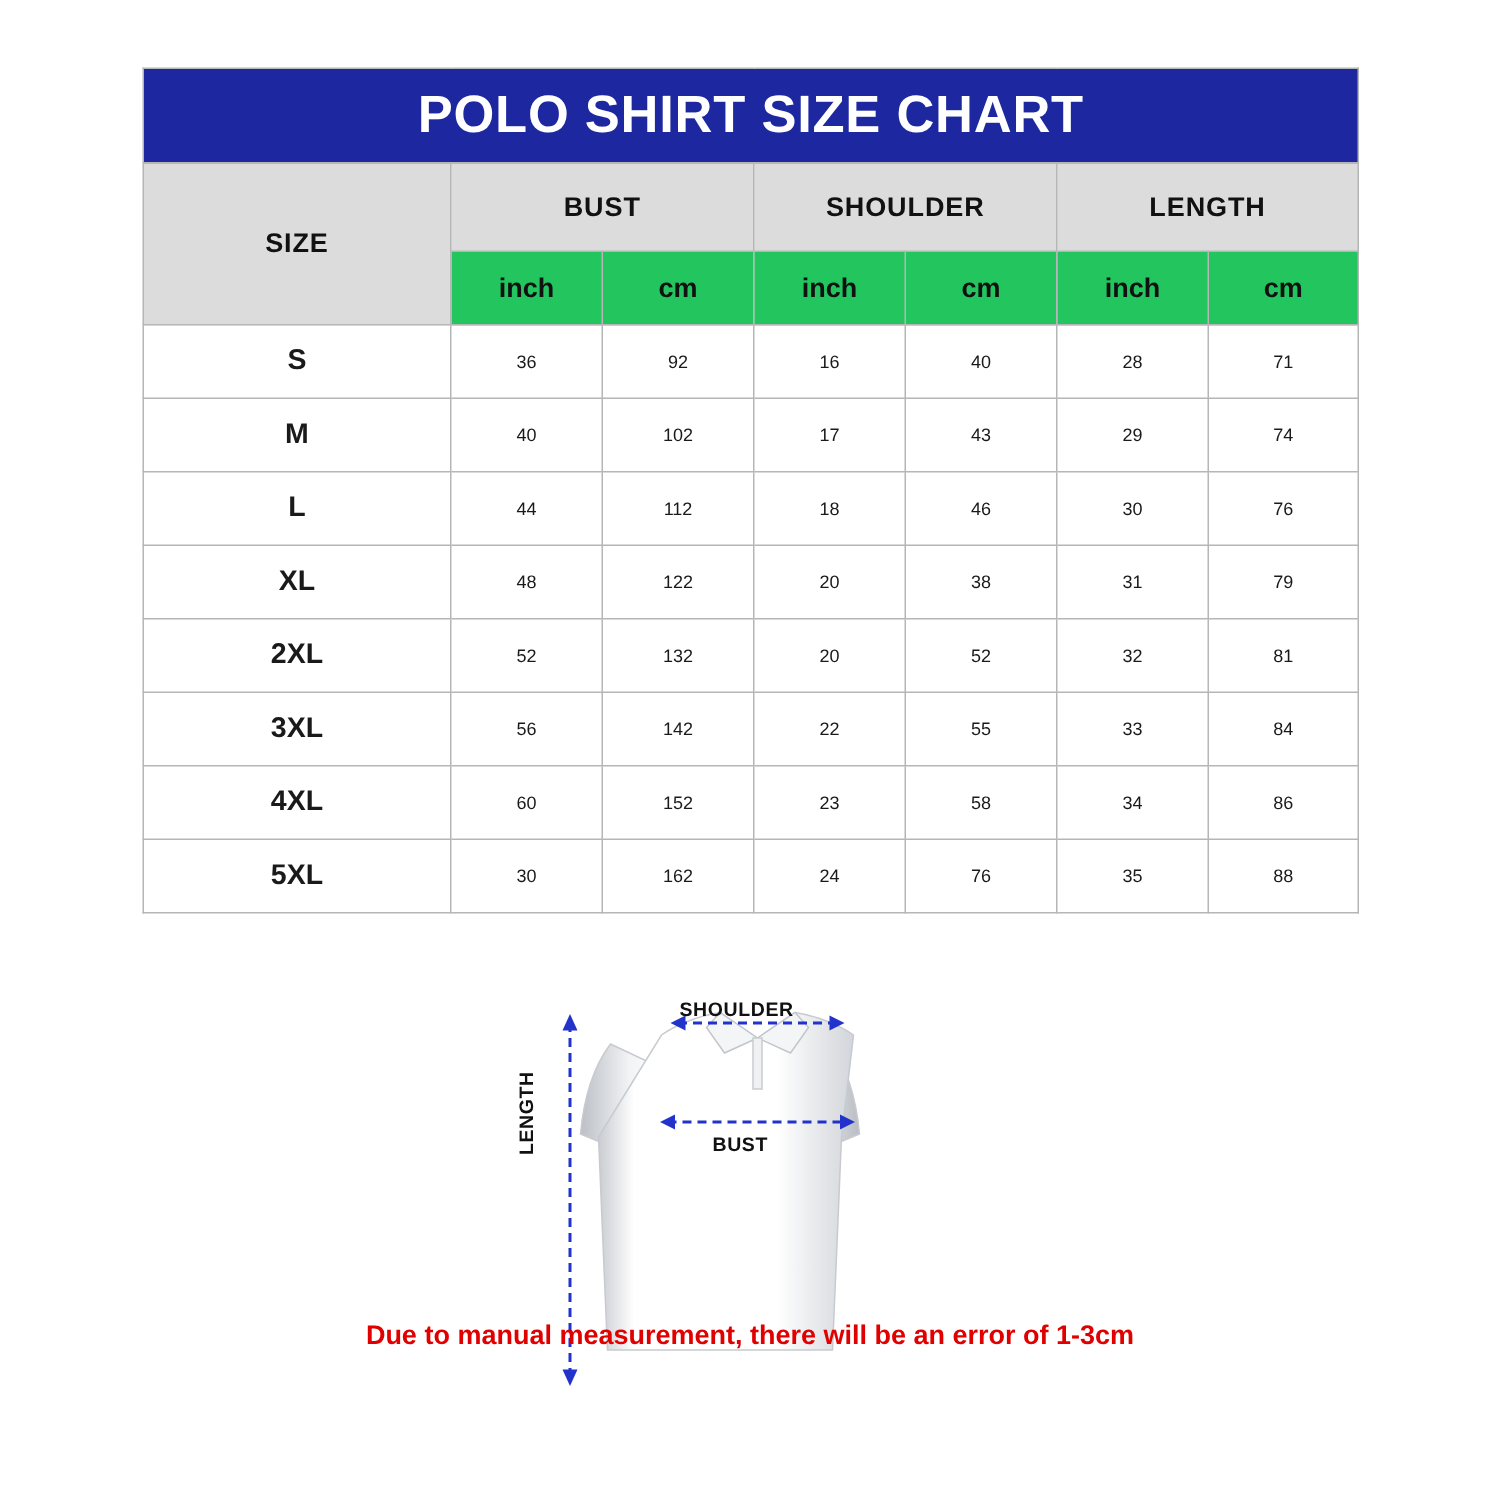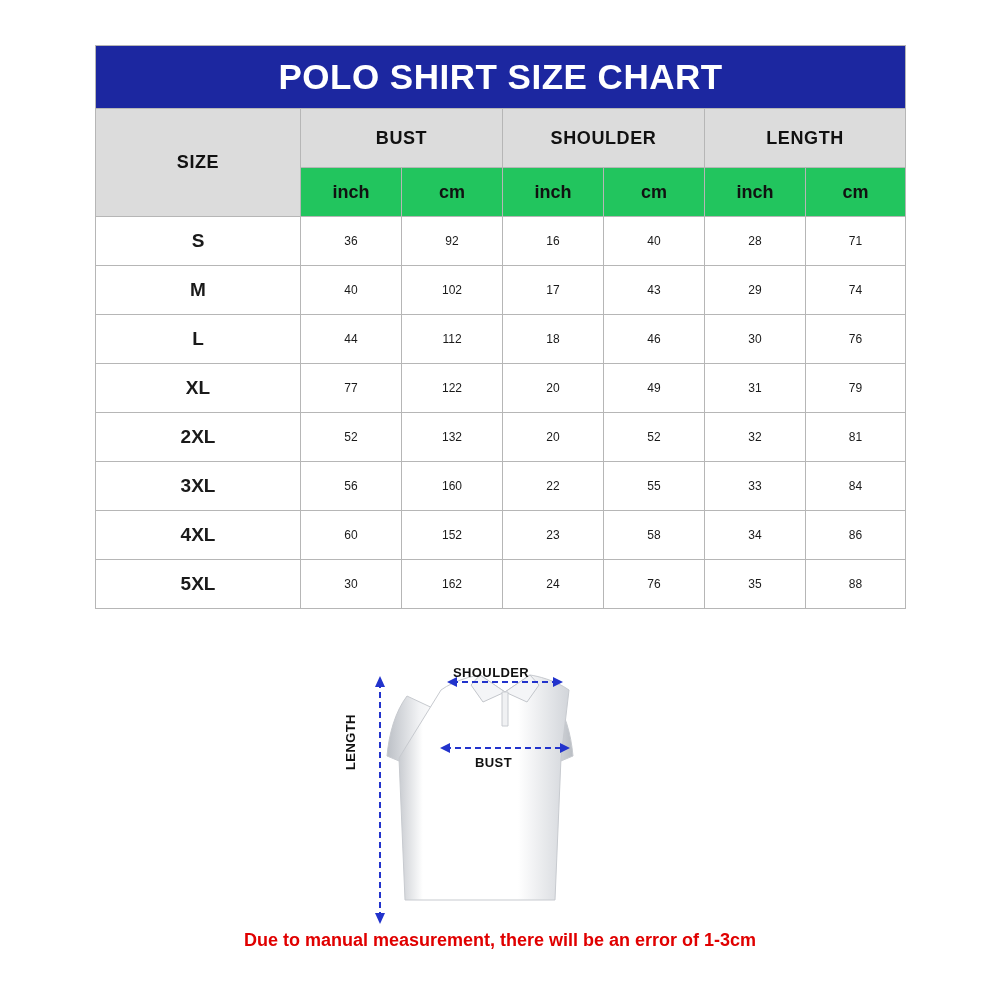--- a/index.html
+++ b/index.html
@@ -107,21 +107,21 @@
     left: -12px;
     top: 140px;
     transform: rotate(-90deg);
     transform-origin: left top;
     white-space: nowrap;
   }
 
   .note {
     position: absolute;
     left: 0;
-    top: 930px;
+    top: 880px;
     width: 1000px;
     text-align: center;
     color: #e00000;
     font-size: 18px;
     font-weight: bold;
   }
 </style>
 </head>
 <body>
 
@@ -180,40 +180,40 @@
           <td class="size-cell">L</td>
           <td>44</td>
           <td>112</td>
           <td>18</td>
           <td>46</td>
           <td>30</td>
           <td>76</td>
         </tr>
         <tr class="data-row">
           <td class="size-cell">XL</td>
-          <td>77</td>
+          <td>48</td>
           <td>122</td>
           <td>20</td>
-          <td>49</td>
+          <td>38</td>
           <td>31</td>
           <td>79</td>
         </tr>
         <tr class="data-row">
           <td class="size-cell">2XL</td>
           <td>52</td>
           <td>132</td>
           <td>20</td>
           <td>52</td>
           <td>32</td>
           <td>81</td>
         </tr>
         <tr class="data-row">
           <td class="size-cell">3XL</td>
           <td>56</td>
-          <td>160</td>
+          <td>142</td>
           <td>22</td>
           <td>55</td>
           <td>33</td>
           <td>84</td>
         </tr>
         <tr class="data-row">
           <td class="size-cell">4XL</td>
           <td>60</td>
           <td>152</td>
           <td>23</td>

